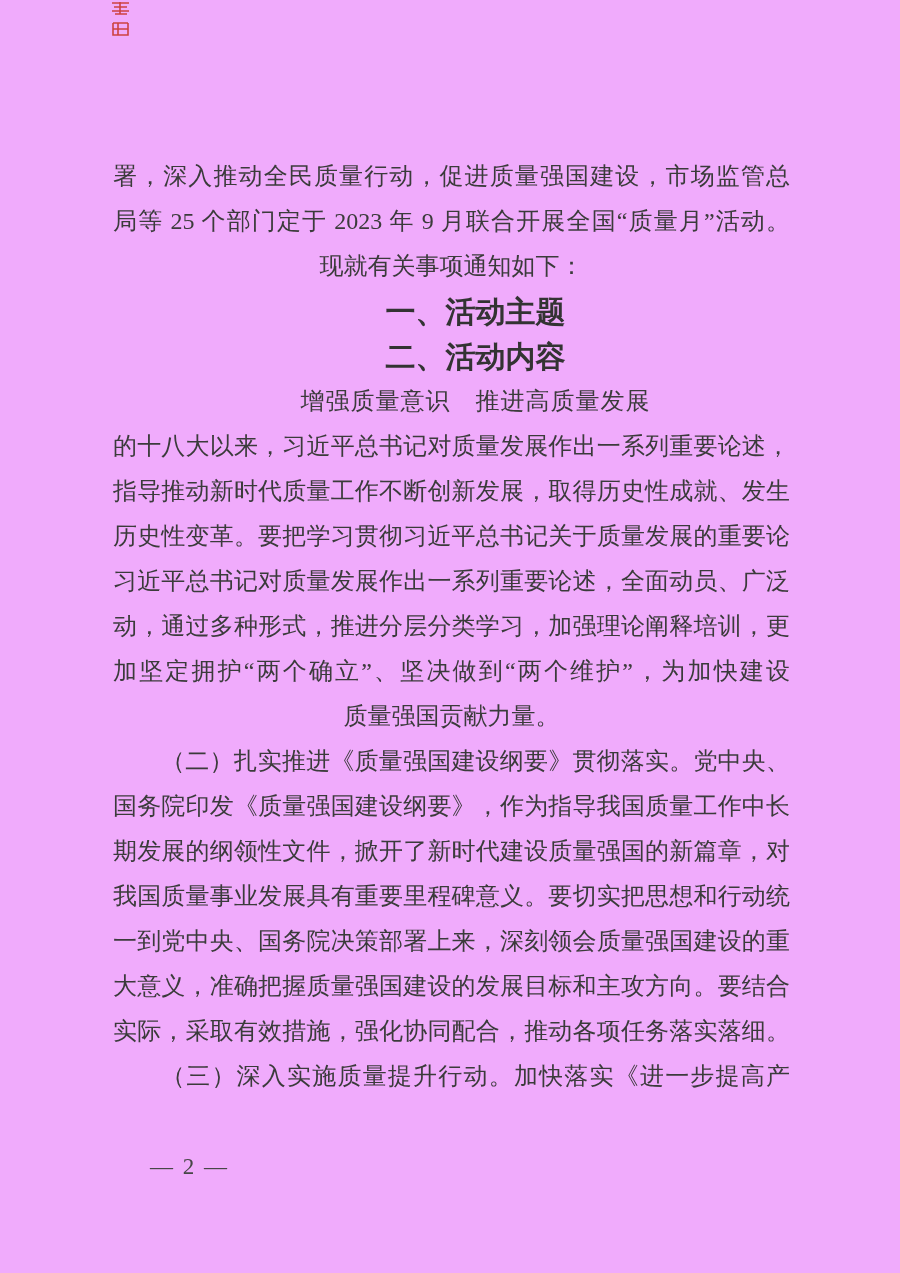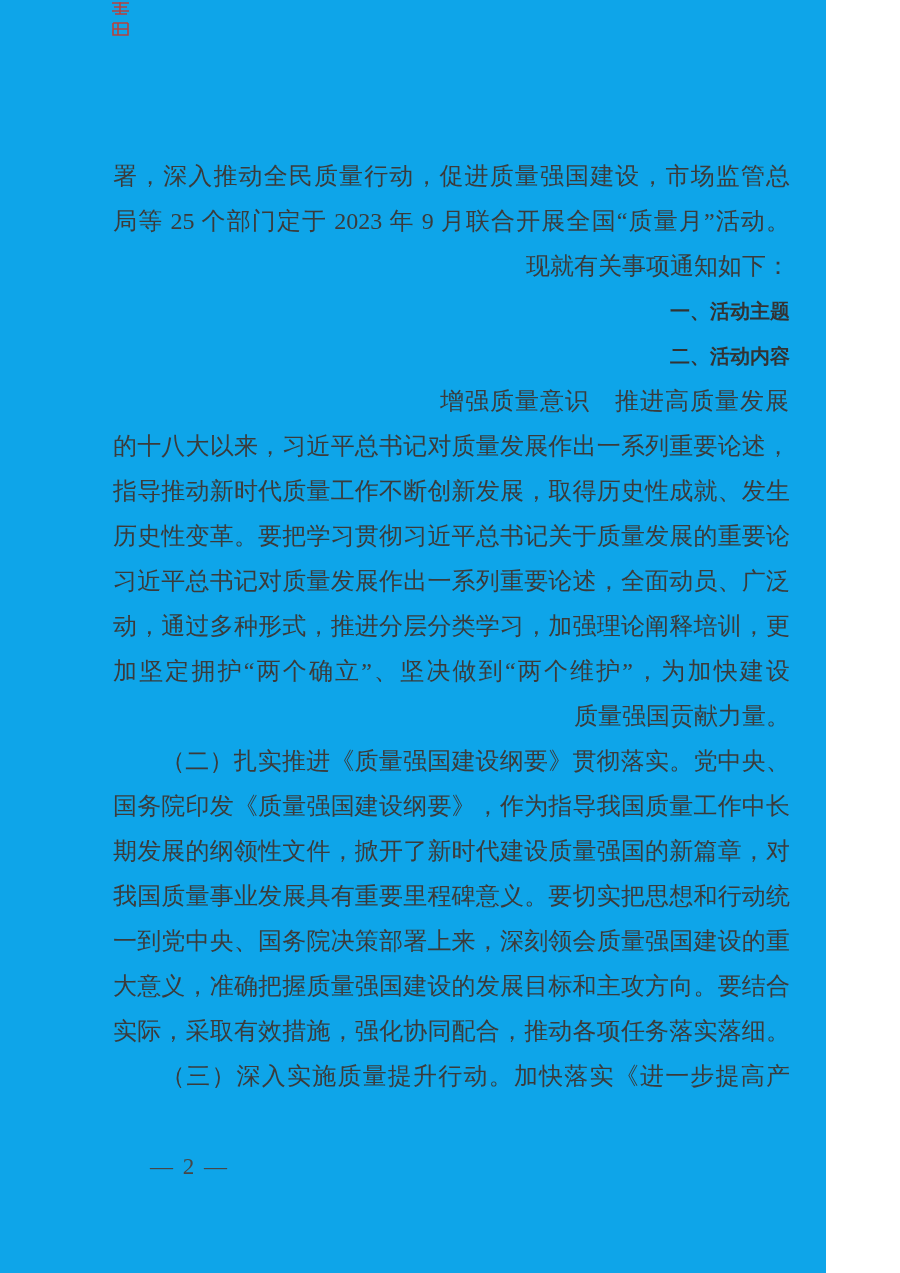--- a/index.html
+++ b/index.html
@@ -2,54 +2,54 @@
 <html><head>
 <meta charset="utf-8">
 <style>
   html, body {
     margin: 0;
     padding: 0;
     background: #ffffff;
   }
   .page {
     position: relative;
-    width: 826px;
+    width: 900px;
     height: 1273px;
-    background: #0ea5e9;
+    background: #f0abfc;
     overflow: hidden;
     font-family: "Liberation Serif", "DejaVu Serif", serif;
     color: #3b3b3b;
   }
   .content {
     position: absolute;
     left: 113px;
     top: 154px;
     width: 677px;
     font-size: 24px;
     line-height: 45px;
   }
   .ln {
     height: 45px;
     overflow: hidden;
-    text-align: right;
+    text-align: center;
     white-space: nowrap;
   }
   .just {
     white-space: normal;
     text-align: justify;
     text-align-last: justify;
     text-justify: inter-character;
   }
   .indent {
     padding-left: 48px;
   }
   .head {
     font-family: "Liberation Sans", "DejaVu Sans", sans-serif;
     font-weight: 700;
-    font-size: 20px;
+    font-size: 30px;
     color: #333333;
   }
   .theme {
     letter-spacing: 1px;
   }
   .page-num {
     position: absolute;
     left: 150px;
     top: 1152px;
     font-size: 23px;

